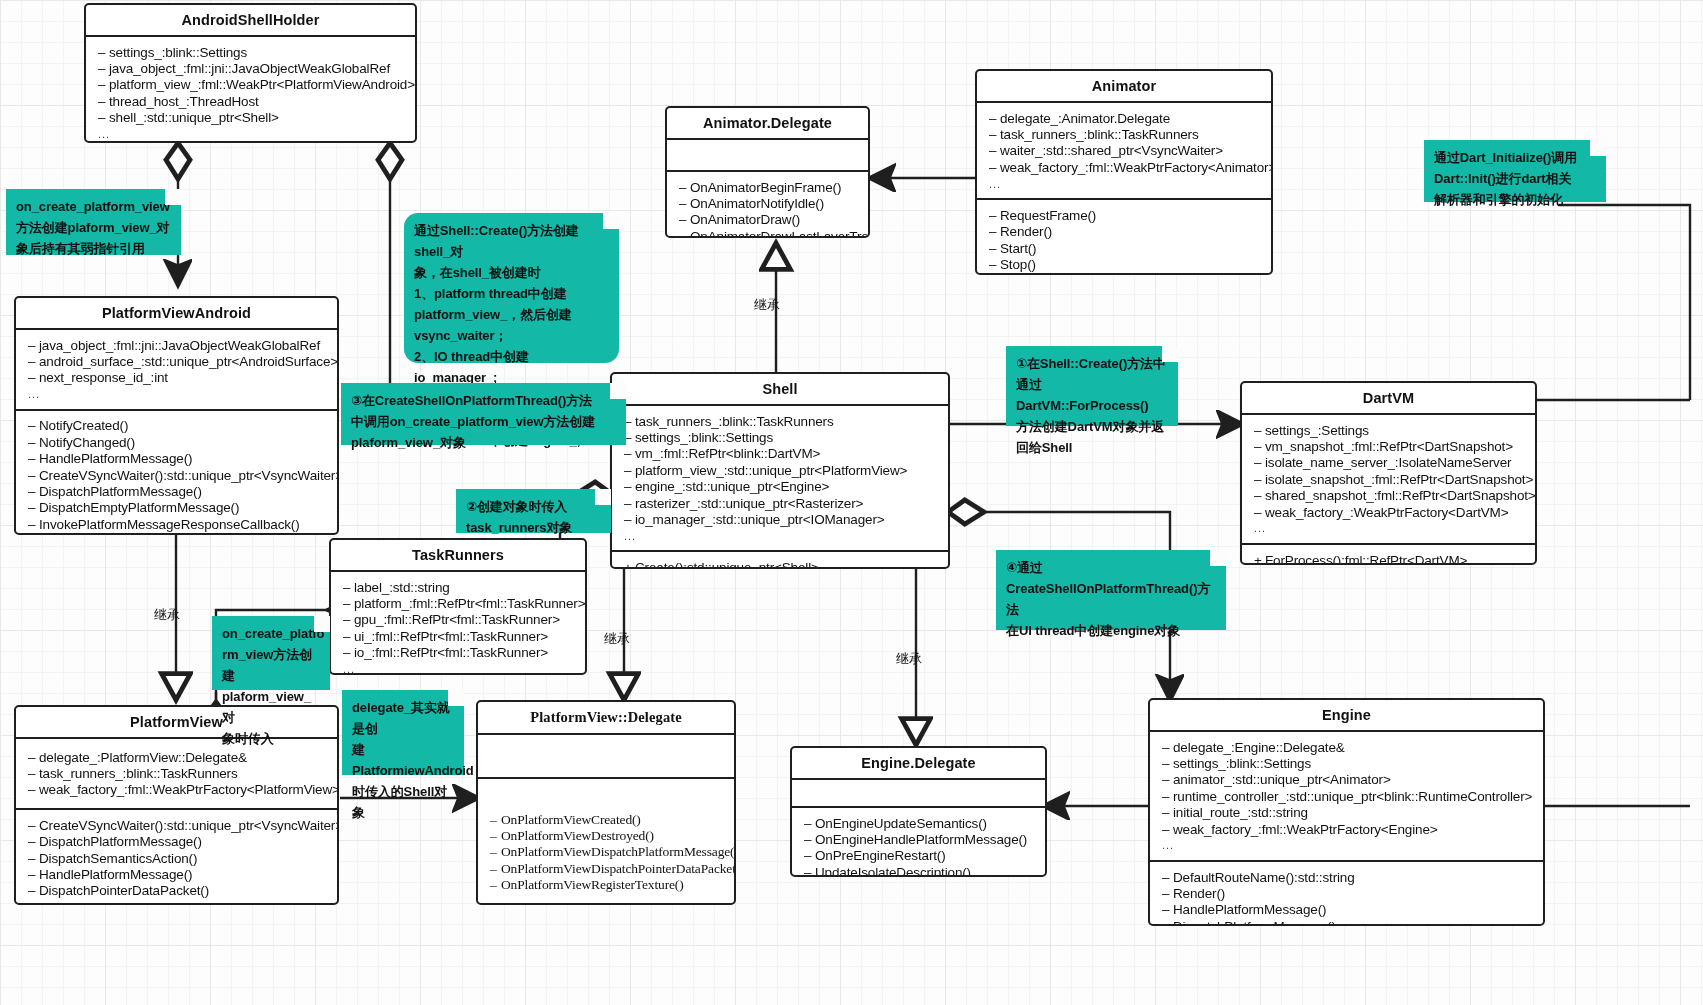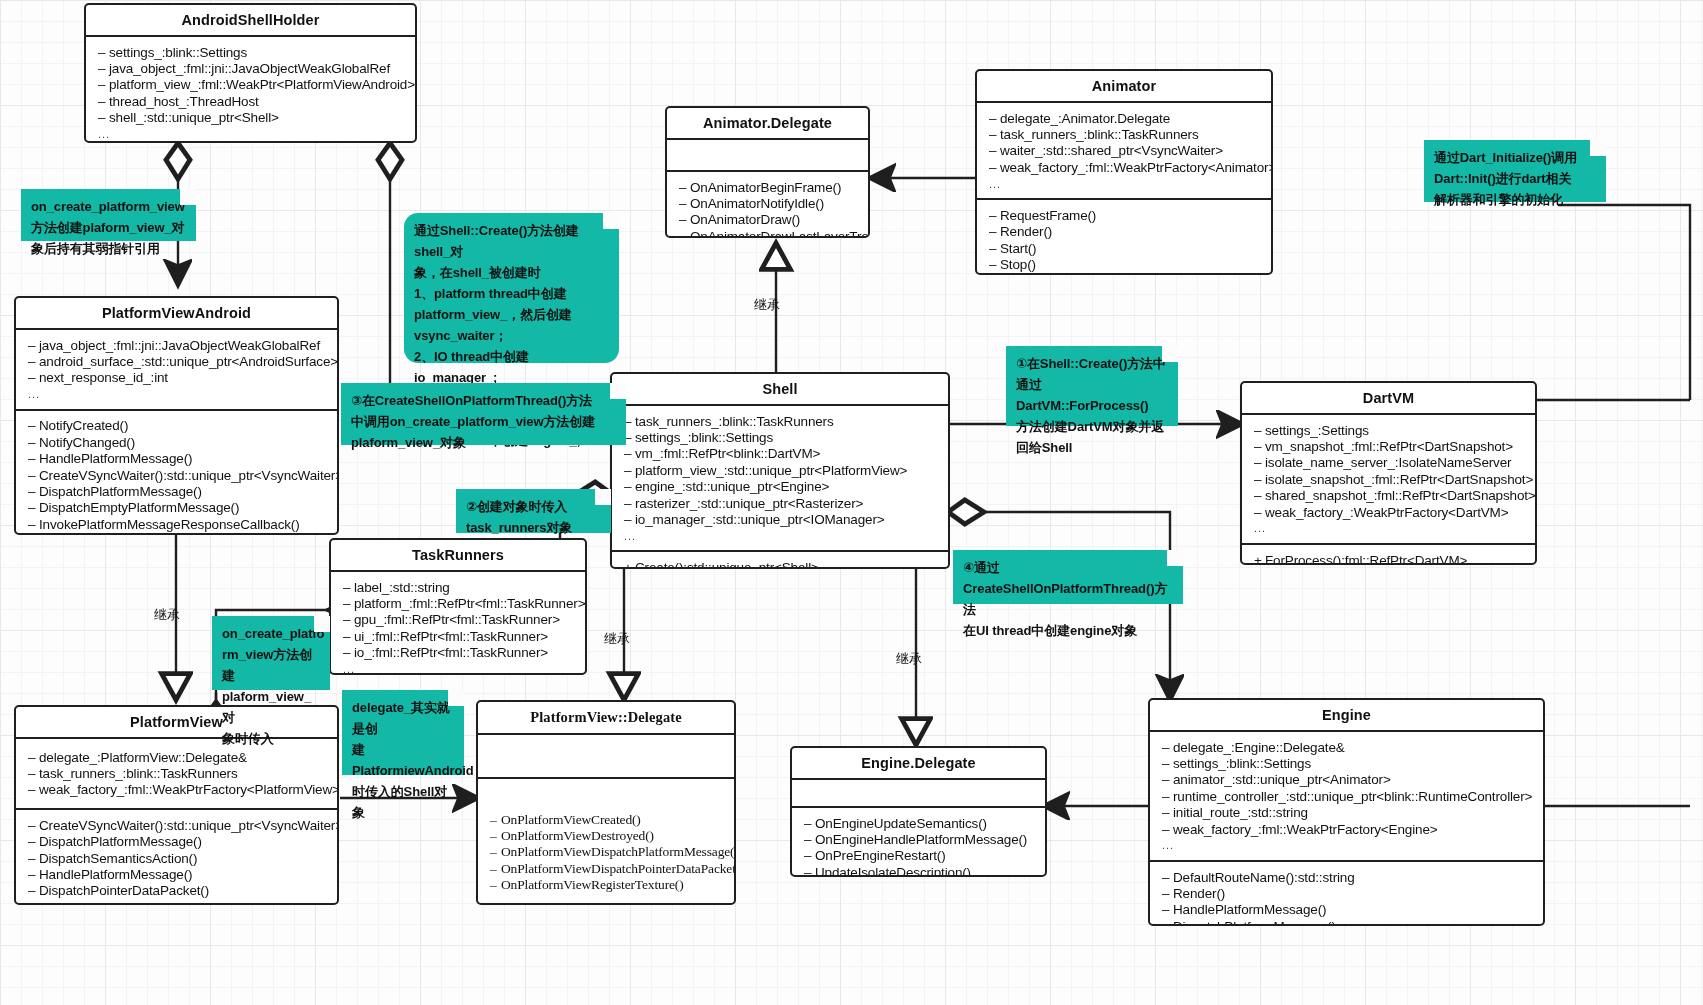--- a/index.html
+++ b/index.html
@@ -302,21 +302,21 @@
   </div>
   <div class="sect">
     <div class="row"><span class="m">–</span><span>DefaultRouteName():std::string</span></div>
     <div class="row"><span class="m">–</span><span>Render()</span></div>
     <div class="row"><span class="m">–</span><span>HandlePlatformMessage()</span></div>
     <div class="row"><span class="m">–</span><span>DispatchPlatformMessage()</span></div>
 
   </div>
 </div>
 
-<div class="note" style="left:21px;top:189px;width:175px;height:52px;">on_create_platform_view
+<div class="note" style="left:6px;top:189px;width:175px;height:66px;">on_create_platform_view
 方法创建plaform_view_对
 象后持有其弱指针引用</div>
 
 <div class="note" style="left:404px;top:213px;width:215px;height:150px;border-radius:14px;">通过Shell::Create()方法创建shell_对
 象，在shell_被创建时
 1、platform thread中创建
 platform_view_，然后创建
 vsync_waiter；
 2、IO thread中创建io_manager_;
 3、GPU thread中创建rasterizer_;
@@ -327,21 +327,21 @@
 plaform_view_对象</div>
 
 <div class="note" style="left:456px;top:489px;width:155px;height:44px;">②创建对象时传入
 task_runners对象</div>
 
 <div class="note" style="left:1006px;top:346px;width:172px;height:80px;">①在Shell::Create()方法中
 通过DartVM::ForProcess()
 方法创建DartVM对象并返
 回给Shell</div>
 
-<div class="note" style="left:953px;top:550px;width:230px;height:54px;">④通过
+<div class="note" style="left:996px;top:550px;width:230px;height:80px;">④通过
 CreateShellOnPlatformThread()方法
 在UI thread中创建engine对象</div>
 
 <div class="note" style="left:1424px;top:140px;width:182px;height:62px;">通过Dart_Initialize()调用
 Dart::Init()进行dart相关
 解析器和引擎的初始化</div>
 
 <div class="note" style="left:212px;top:616px;width:118px;height:74px;">on_create_platfo
 rm_view方法创建
 plaform_view_对

